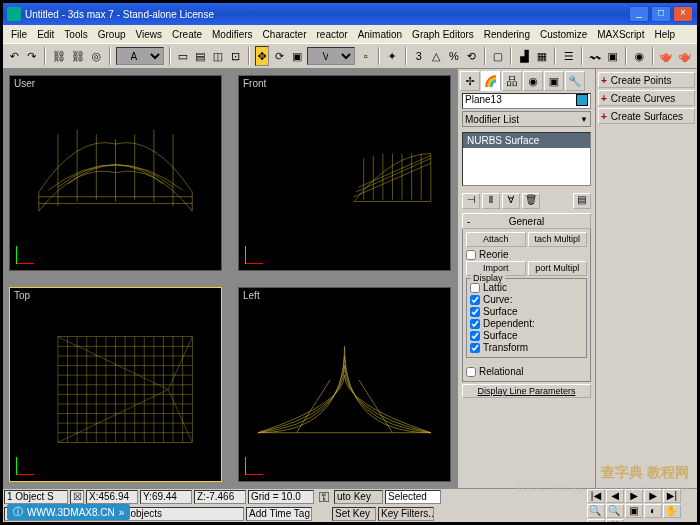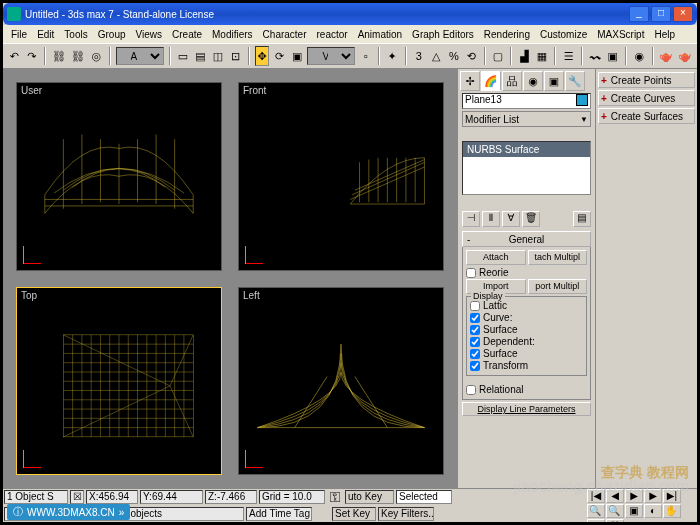--- a/index.html
+++ b/index.html
@@ -1,47 +1,47 @@
 <!DOCTYPE html>
 <html><head>
 <meta charset="utf-8">
 <style>
 * { margin:0; padding:0; box-sizing:border-box; font-family:Tahoma,"Microsoft Sans Serif",sans-serif; font-size:10px; }
 body { width:700px; height:525px; background:#d4d0c8; overflow:hidden; border:3px solid #000; position:relative; }
-.titlebar { height:22px; background:linear-gradient(#2861e9,#1a4ec7 50%,#2861e9); color:#fff; display:flex; align-items:center; padding:8px 4px;border-radius:6px; }
+.titlebar { height:22px; background:linear-gradient(#2861e9,#1a4ec7 50%,#2861e9); color:#fff; display:flex; align-items:center; padding:8px 4px; }
 .titlebar .icon { width:14px; height:14px; background:#0a8; border-radius:2px; margin-right:4px; }
 .titlebar .caps { margin-left:auto; display:flex; gap:2px;}
 .titlebar .cap { width:20px; height:16px; background:#3c7cf0; border:1px solid #1a4ec7; color:#fff; text-align:center; line-height:12px; font-size:10px;}
 .titlebar .cap.close{ background:#e45c3a;}
 .menubar { height:18px; background:#ece9d8; display:flex; align-items:center; padding:0 4px; gap:2px;}
 .menubar span{ padding:0 4px; cursor:default;}
 .toolbar { height:26px; background:#d4d0c8; border-top:1px solid #fff; border-bottom:1px solid #888; display:flex; align-items:center; padding:0 4px; gap:3px;}
 .tbtn{ width:20px; height:20px; background:#d4d0c8; border:1px solid #d4d0c8; display:flex; align-items:center; justify-content:center; font-size:11px;}
 .tbtn.active{border:1px inset #888; background:#c0c0c0;}
 .tbtn.hi{background:#ffcc33;}
 .sep{width:2px;height:18px;border-left:1px solid #888;border-right:1px solid #fff;margin:0 2px;}
 .combo{height:18px;background:#a3a3a3;border:1px inset #888;padding:0 10px;font-size:10px;}
 .main{display:flex;height:calc(100% - 22px - 18px - 26px - 34px);}
-.viewports{flex:1;background:#888;display:grid;grid-template:1fr 1fr/1fr 1fr;gap:16px;padding:13px;}
+.viewports{flex:1;background:#888;display:grid;grid-template:1fr 1fr/1fr 1fr;gap:16px;padding:6px;}
 .vp{background:#000;position:relative;border:1px solid #555;}
 .vp.active{border:1px solid #ffcc33;}
 .vp .lbl{position:absolute;top:2px;left:4px;color:#ccc;font-size:10px;}
 .vp .axis{position:absolute;bottom:6px;left:6px;width:30px;height:30px;}
 .vp .axis .x{position:absolute;bottom:0;left:0;width:18px;height:1px;background:#f00;}
 .vp .axis .y{position:absolute;bottom:0;left:0;width:1px;height:18px;background:#0f0;}
 .vp svg{position:absolute;inset:0;width:100%;height:100%;}
 .cmdpanel{width:138px;background:#d4d0c8;border-left:1px solid #888;display:flex;flex-direction:column;}
 .tabs{height:22px;display:flex;gap:1px;padding:2px 2px 0;}
 .tabs .t{width:20px;height:20px;background:#d4d0c8;border:1px outset #fff;display:flex;align-items:center;justify-content:center;font-size:11px;}
 .tabs .t.cur{background:#fff;border-bottom:1px solid #fff;}
 .objname{margin:2px 4px;height:16px;background:#fff;border:1px inset #888;display:flex;align-items:flex-start;padding:0 2px;}
 .objname .sw{width:12px;height:12px;background:#20a0d0;margin-left:auto;border:1px solid #000;}
 .moddrop{margin:0 4px 2px;height:16px;background:#d4d0c8;border:1px solid #888;display:flex;align-items:center;padding:0 2px;}
 .moddrop .arr{margin-left:auto;font-size:8px;}
-.stack{margin:12px 4px;height:54px;background:#fff;border:1px inset #888;}
+.stack{margin:3px 4px;height:54px;background:#fff;border:1px inset #888;}
 .stack .item{background:#5a6a7a;color:#fff;padding:2px 4px;}
 .stackbtns{margin:4px 4px 0;display:flex;gap:2px;}
 .stackbtns .sb{width:18px;height:16px;border:1px outset #fff;background:#d4d0c8;font-size:10px;text-align:center;}
 .rollhdr{margin:4px 4px 0;height:16px;background:#d4d0c8;border:1px outset #fff;display:flex;align-items:center;justify-content:center;position:relative;}
 .rollhdr .pm{position:absolute;left:4px;}
 .roll{margin:0 4px;padding:3px;border:1px solid #888;border-top:none;background:#d4d0c8;}
 .roll .row{display:flex;gap:2px;margin-bottom:2px;}
 .btn{height:15px;border:1px outset #fff;background:#d4d0c8;padding:0 4px;line-height:13px;font-size:9px;flex:1;text-align:center;}
 .chk{display:flex;align-items:center;gap:3px;margin:1px 0;font-size:9px;}
 .chk input{width:10px;height:10px;}
@@ -337,21 +337,21 @@
       </div>
   </div>
 </div>
 
 <div class="statusarea">
   <div class="col">
     <div style="display:flex">
       <div class="seg" style="width:64px">1 Object S</div>
       <div class="seg" style="width:14px">☒</div>
       <div class="seg" style="width:52px">X:<span>456.94</span></div>
-      <div class="seg" style="width:63px">Y:<span>69.44</span></div>
+      <div class="seg" style="width:52px">Y:<span>69.44</span></div>
       <div class="seg" style="width:52px">Z:<span>-7.466</span></div>
       <div class="seg" style="width:66px">Grid = 10.0</div>
       <div style="width:18px;text-align:center;font-size:14px">⚿</div>
       <div class="seg" style="width:49px;background:#d4d0c8">uto Key</div>
       <div class="seg" style="width:56px;background:#fff">Selected</div>
     </div>
     <div style="display:flex">
       <div class="seg" style="width:240px">nd drag to select and move objects</div>
       <div class="seg" style="width:66px">Add Time Tag</div>
       <div style="width:18px"></div>

